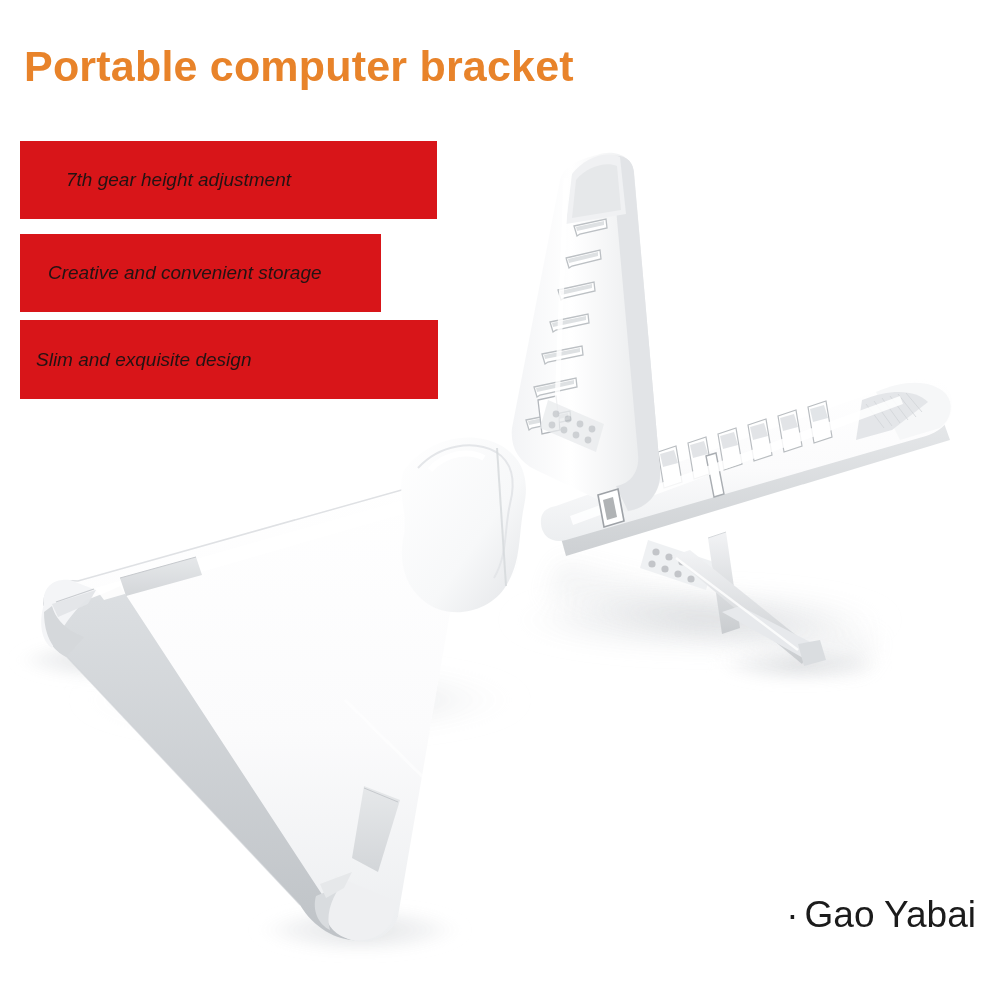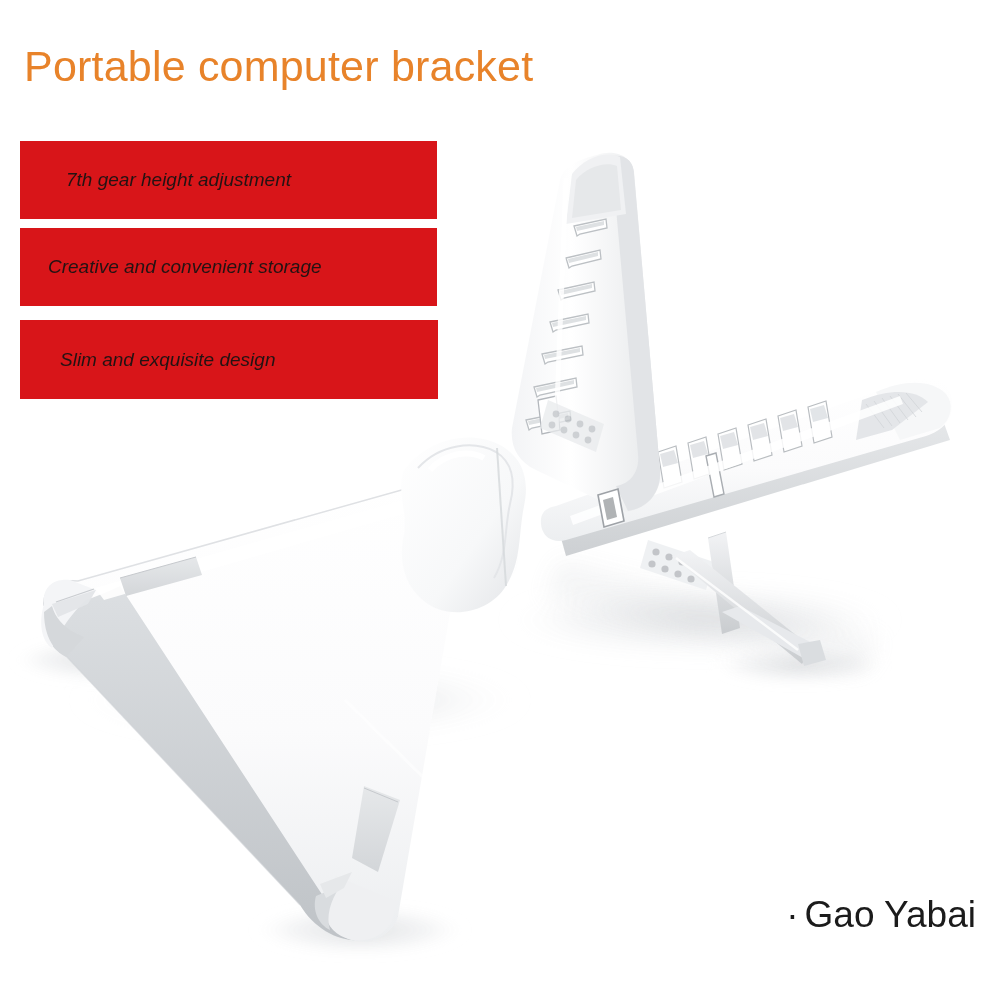--- a/index.html
+++ b/index.html
@@ -21,45 +21,45 @@
   
   #product-title {
     position: absolute;
     left: 24px;
     top: 40px;
     font-size: 43px;
     line-height: 52px;
     letter-spacing: 0.2px;
     color: #e8832a;
     white-space: nowrap;
-    font-weight: 400;
+    font-weight: 700;
   }
 
   
   .feature-banner {
     position: absolute;
     left: 20px;
     background: #d81519;
     display: flex;
     align-items: center;
     box-sizing: border-box;
   }
   .feature-label {
     color: #231313;
     font-size: 19px;
     line-height: 24px;
     white-space: nowrap;
     font-style: italic;
   }
   #feature-banner-0 { top: 141px; width: 417px; height: 78px; }
   #feature-banner-0 .feature-label { padding-left: 46px; }
-  #feature-banner-1 { top: 228px; width: 417px; height: 78px; }
+  #feature-banner-1 { top: 234px; width: 361px; height: 78px; }
   #feature-banner-1 .feature-label { padding-left: 28px; }
   #feature-banner-2 { top: 320px; width: 418px; height: 79px; }
-  #feature-banner-2 .feature-label { padding-left: 40px; }
+  #feature-banner-2 .feature-label { padding-left: 16px; }
 
   
   #brand {
     position: absolute;
     right: 24px;
     top: 892px;
     font-size: 37px;
     line-height: 46px;
     color: #1b1b1b;
     white-space: nowrap;

